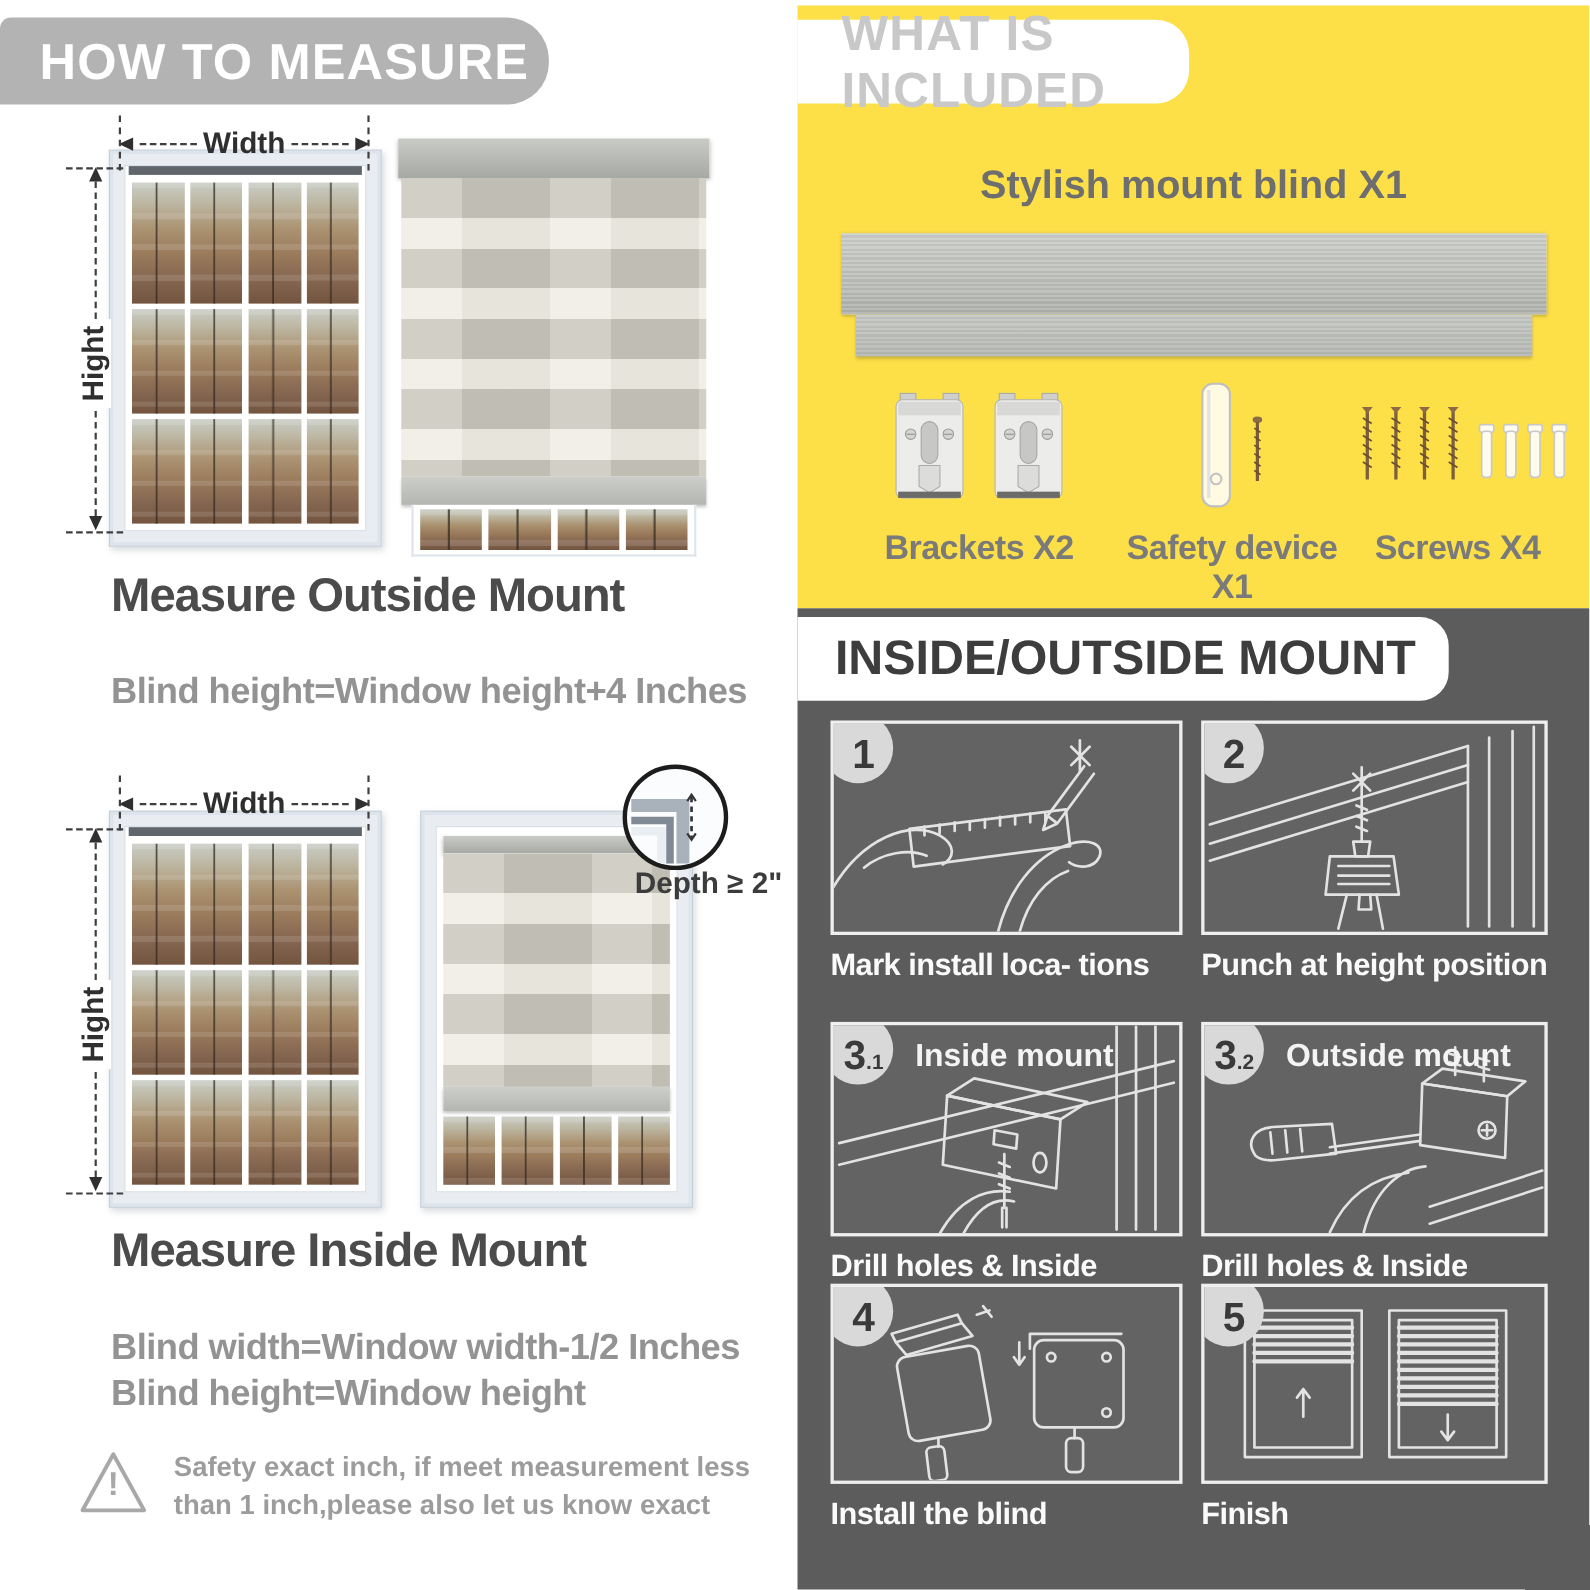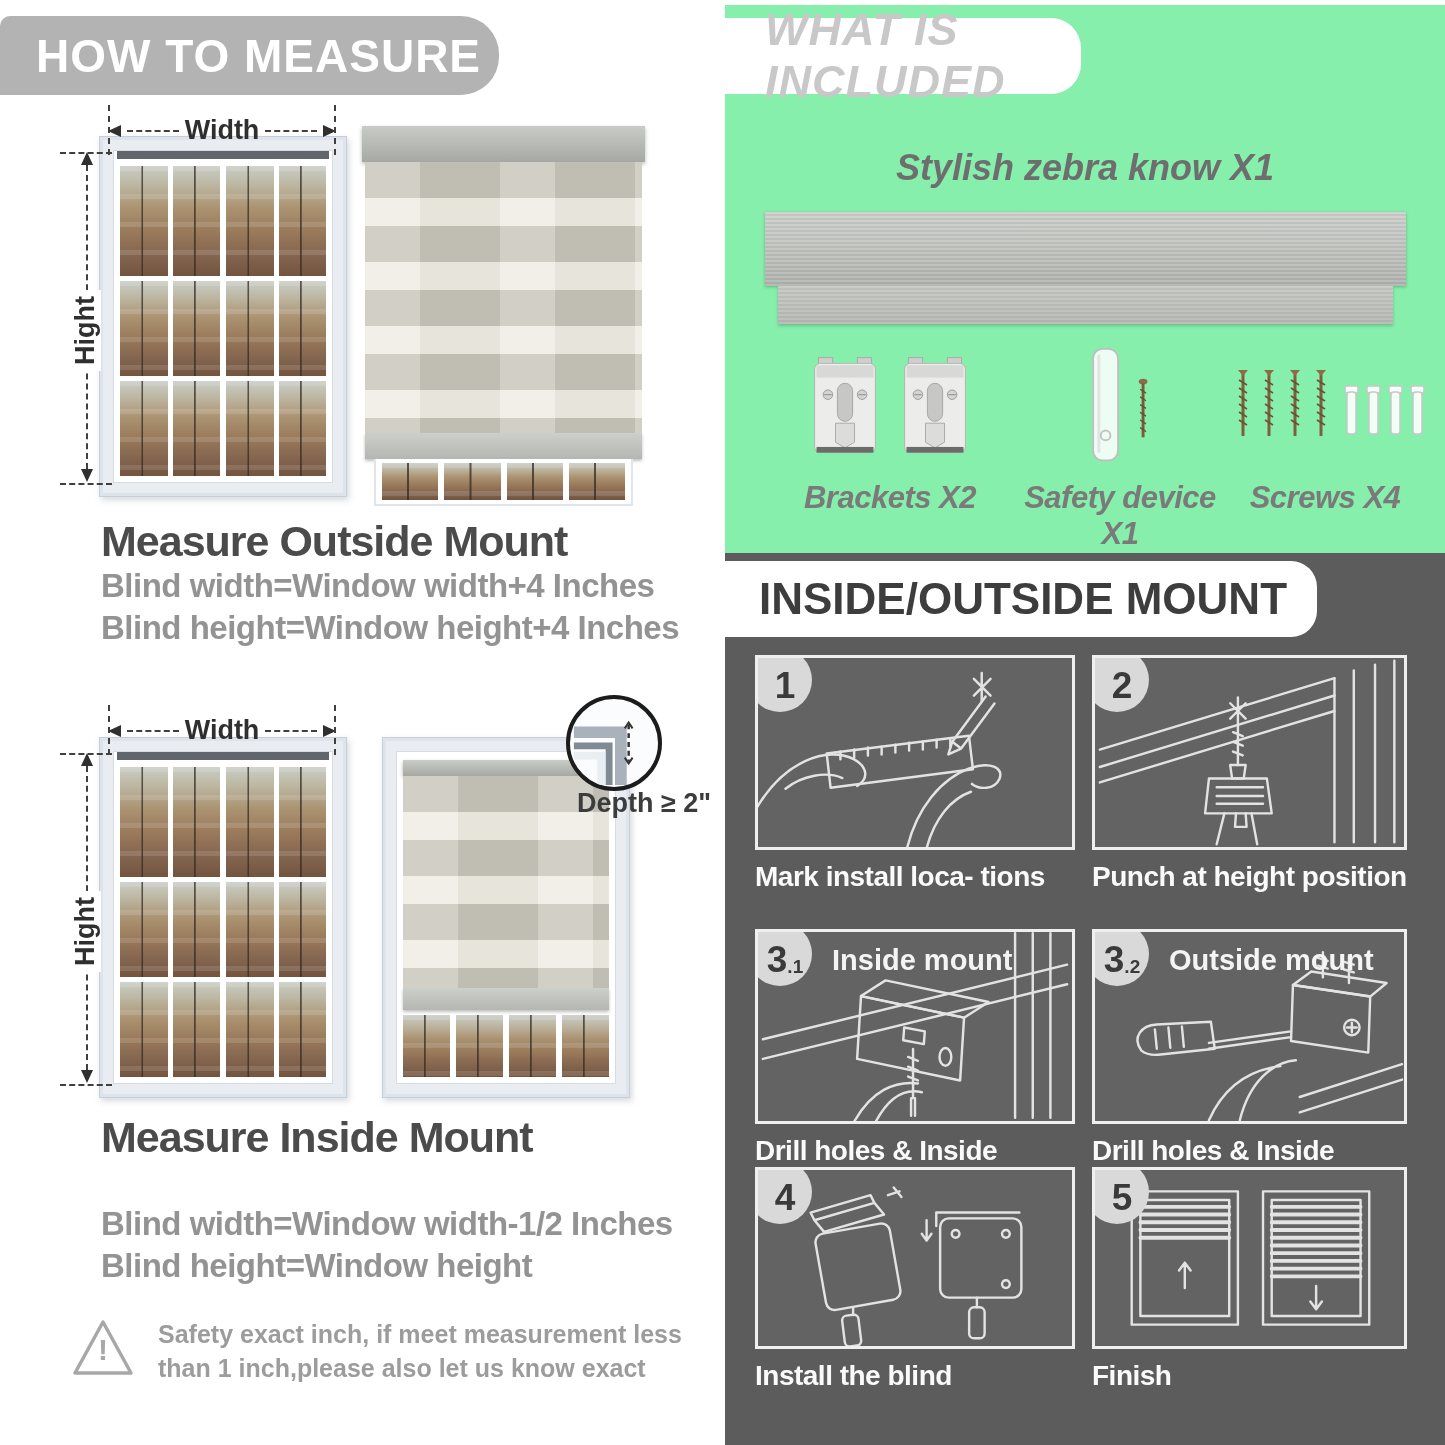--- a/index.html
+++ b/index.html
@@ -51,21 +51,21 @@
   .depth-circle{position:absolute;left:566px;top:690px;width:88px;height:88px;border-radius:50%;
     border:4px solid #1c1c1c;background:#fbfcfd;z-index:6;overflow:hidden;}
   .depth-label{position:absolute;left:577px;top:783px;font-size:27px;font-weight:bold;color:#3c3c3c;z-index:6;}
 
   .warn-wrap{position:absolute;left:70px;top:1312px;display:flex;gap:22px;align-items:flex-start;}
   .warn-text{font-size:25px;font-weight:600;color:#9c9c9c;line-height:34px;}
   .warn-tri{position:relative;width:66px;height:62px;}
   .warn-mark{position:absolute;left:0;top:16px;width:66px;text-align:center;font-size:30px;font-weight:bold;color:#a8a8a8;}
 
   
-  .included-sec{position:absolute;left:725px;top:0;width:720px;height:548px;background:#86efac;font-style:italic;}
+  .included-sec{position:absolute;left:725px;top:0;width:720px;height:548px;background:#fde047;}
   .included-header{position:absolute;left:0;top:13px;width:356px;height:76px;background:#ffffff;
     border-radius:0 30px 30px 0;display:flex;align-items:center;padding-left:40px;box-sizing:border-box;}
   .included-header span{color:#c8c8c8;font-size:45px;font-weight:bold;letter-spacing:1px;}
   .product-label{position:absolute;left:0;top:142px;width:100%;text-align:center;font-size:36px;font-weight:bold;color:#6e6e6e;}
   .headrail-main{position:absolute;left:40px;top:207px;width:641px;height:74px;
     background:repeating-linear-gradient(180deg, rgba(255,255,255,.10) 0 2px, rgba(0,0,0,.045) 2px 4px),
     linear-gradient(180deg,#cdcfcb 0%,#bdbfbb 60%,#b0b2ae 100%);
     box-shadow:0 1px 3px rgba(0,0,0,.25);}
   .headrail-sub{position:absolute;left:53px;top:281px;width:615px;height:38px;
     background:repeating-linear-gradient(180deg, rgba(255,255,255,.08) 0 2px, rgba(0,0,0,.04) 2px 4px),
@@ -147,21 +147,20 @@
     <div class="botrail" style="height:26px;margin:0 3px;"></div>
     <div class="win-under" style="height:47px;margin:0 12px;">
       <div class="pane"></div>
         <div class="pane"></div>
       <div class="pane"></div>
         <div class="pane"></div>
     </div>
   </div>
 
   <div class="measure-heading" style="left:101px;top:512px;">Measure Outside Mount</div>
-  <div class="measure-line" style="left:101px;top:562px;">Blind width=Window width+4 Inches</div>
   <div class="measure-line" style="left:101px;top:604px;">Blind height=Window height+4 Inches</div>
 
   <div class="win" style="left:99px;top:732px;">
     <div class="win-frame">
       <div class="cornice"></div>
       <div class="sash">
         <div class="pane"></div>
           <div class="pane"></div>
         <div class="pane"></div>
           <div class="pane"></div>
@@ -237,21 +236,21 @@
     <div>
       <div class="warn-text">Safety exact inch, if meet measurement less</div>
       <div class="warn-text">than 1 inch,please also let us know exact</div>
     </div>
   </div>
 
   <div class="included-sec">
     <div class="included-header">
       <span>WHAT IS INCLUDED</span>
     </div>
-    <div class="product-label">Stylish zebra know X1</div>
+    <div class="product-label">Stylish mount blind X1</div>
     <div class="headrail-main"></div>
     <div class="headrail-sub"></div>
 
     <div class="inc-item" style="left:50px;width:230px;">
       <div class="img">
         <svg width="76" height="112" viewBox="0 0 80 112">
           <rect x="12" y="3" width="15" height="12" fill="#cfcfcd" stroke="#a8a8a6"></rect>
           <rect x="53" y="3" width="15" height="12" fill="#cfcfcd" stroke="#a8a8a6"></rect>
           <rect x="8" y="9" width="64" height="94" rx="6" fill="#ececea" stroke="#b2b2b0"></rect>
           <rect x="10" y="11" width="60" height="13" fill="#d8d8d6"></rect>

